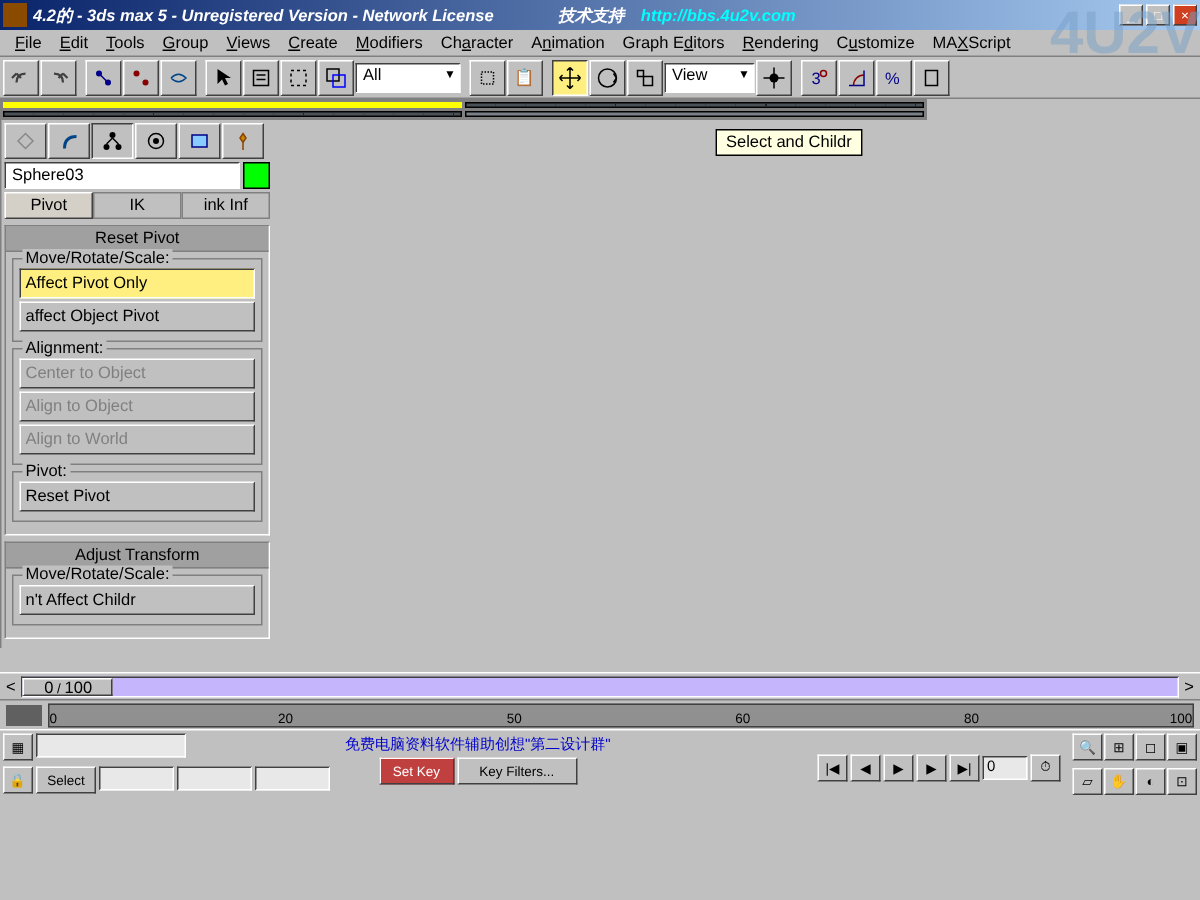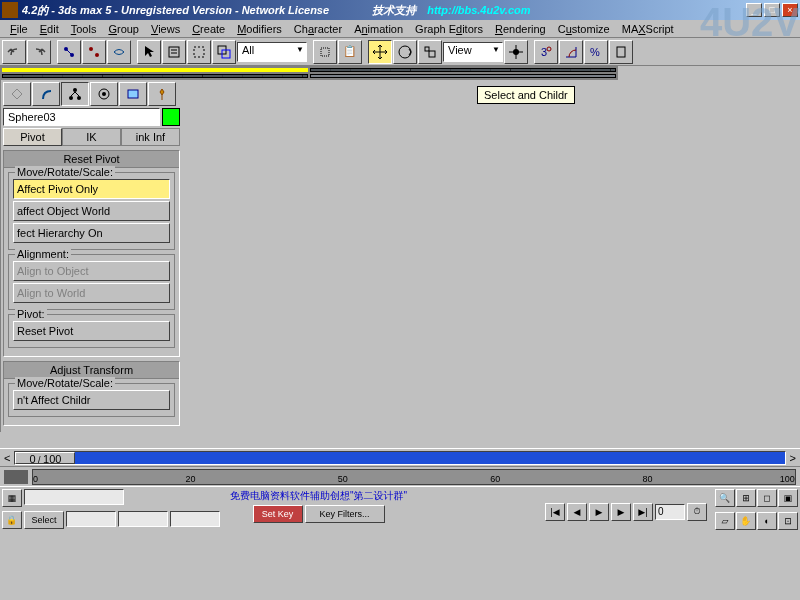--- a/index.html
+++ b/index.html
@@ -41,21 +41,21 @@
 .rollout { border: 1px solid; border-color: #808080 #fff #fff #808080; margin-bottom: 4px; }
 .rollout-header { background: #a0a0a0; padding: 2px; text-align: center; border-bottom: 1px solid #808080; }
 .rollout-body { padding: 4px; }
 .group-box { border: 1px solid #808080; padding: 6px 4px 4px; margin-bottom: 4px; position: relative; }
 .group-label { position: absolute; top: -7px; left: 6px; background: #c0c0c0; padding: 0 2px; }
 .panel-btn { width: 100%; background: #c0c0c0; border: 1px solid; border-color: #fff #404040 #404040 #fff; padding: 3px; margin-bottom: 2px; cursor: pointer; text-align: left; }
 .panel-btn.pressed { border-color: #404040 #fff #fff #404040; background: #ffef80; }
 .panel-btn.disabled { color: #808080; }
 .bottom-bar { background: #c0c0c0; }
 .time-slider { height: 18px; display: flex; align-items: center; padding: 0 4px; border-top: 1px solid #fff; }
-.slider-track { flex: 1; height: 14px; background: #1d4ed8; border: 1px solid; border-color: #404040 #fff #fff #404040; position: relative; }
+.slider-track { flex: 1; height: 14px; background: #c4b5fd; border: 1px solid; border-color: #404040 #fff #fff #404040; position: relative; }
 .slider-thumb { position: absolute; left: 0; width: 60px; height: 12px; background: #c0c0c0; border: 1px solid; border-color: #fff #404040 #404040 #fff; text-align: center; font-size: 9px; }
 .track-bar { height: 20px; background: #c0c0c0; border-top: 1px solid #808080; display: flex; align-items: center; padding: 0 4px; position: relative; }
 .ruler { flex: 1; height: 16px; background: #909090; border: 1px solid #404040; position: relative; }
 .ruler-tick { position: absolute; bottom: 0; font-size: 9px; color: #000; }
 .status-bar { height: 50px; display: flex; padding: 2px; gap: 2px; border-top: 1px solid #fff; }
 .status-section { display: flex; align-items: center; gap: 2px; }
 .status-input { background: #e8e8e8; border: 1px solid; border-color: #404040 #fff #fff #404040; padding: 1px 2px; height: 16px; width: 50px; font-size: 10px; }
 .play-btn { width: 20px; height: 18px; background: #c0c0c0; border: 1px solid; border-color: #fff #404040 #404040 #fff; display: flex; align-items: center; justify-content: center; cursor: pointer; font-size: 9px; }
 .nav-btns { display: grid; grid-template-columns: repeat(4, 20px); gap: 1px; }
 .watermark { position: absolute; top: 0; right: 0; font-size: 40px; color: rgba(120,160,200,0.5); font-weight: bold; z-index: 200; pointer-events: none; }
@@ -366,25 +366,25 @@
       <div class="sub-tab active">Pivot</div>
       <div class="sub-tab">IK</div>
       <div class="sub-tab">ink Inf</div>
     </div>
     <div class="rollout">
       <div class="rollout-header">Reset Pivot</div>
       <div class="rollout-body">
         <div class="group-box">
           <div class="group-label">Move/Rotate/Scale:</div>
           <div class="panel-btn pressed">Affect Pivot Only</div>
-          <div class="panel-btn">affect Object World</div>
-          <div class="panel-btn">fect Hierarchy On</div>
+          <div class="panel-btn">affect Object Pivot</div>
         </div>
         <div class="group-box">
           <div class="group-label">Alignment:</div>
+          <div class="panel-btn disabled">Center to Object</div>
           <div class="panel-btn disabled">Align to Object</div>
           <div class="panel-btn disabled">Align to World</div>
         </div>
         <div class="group-box">
           <div class="group-label">Pivot:</div>
           <div class="panel-btn">Reset Pivot</div>
         </div>
       </div>
     </div>
     <div class="rollout">

